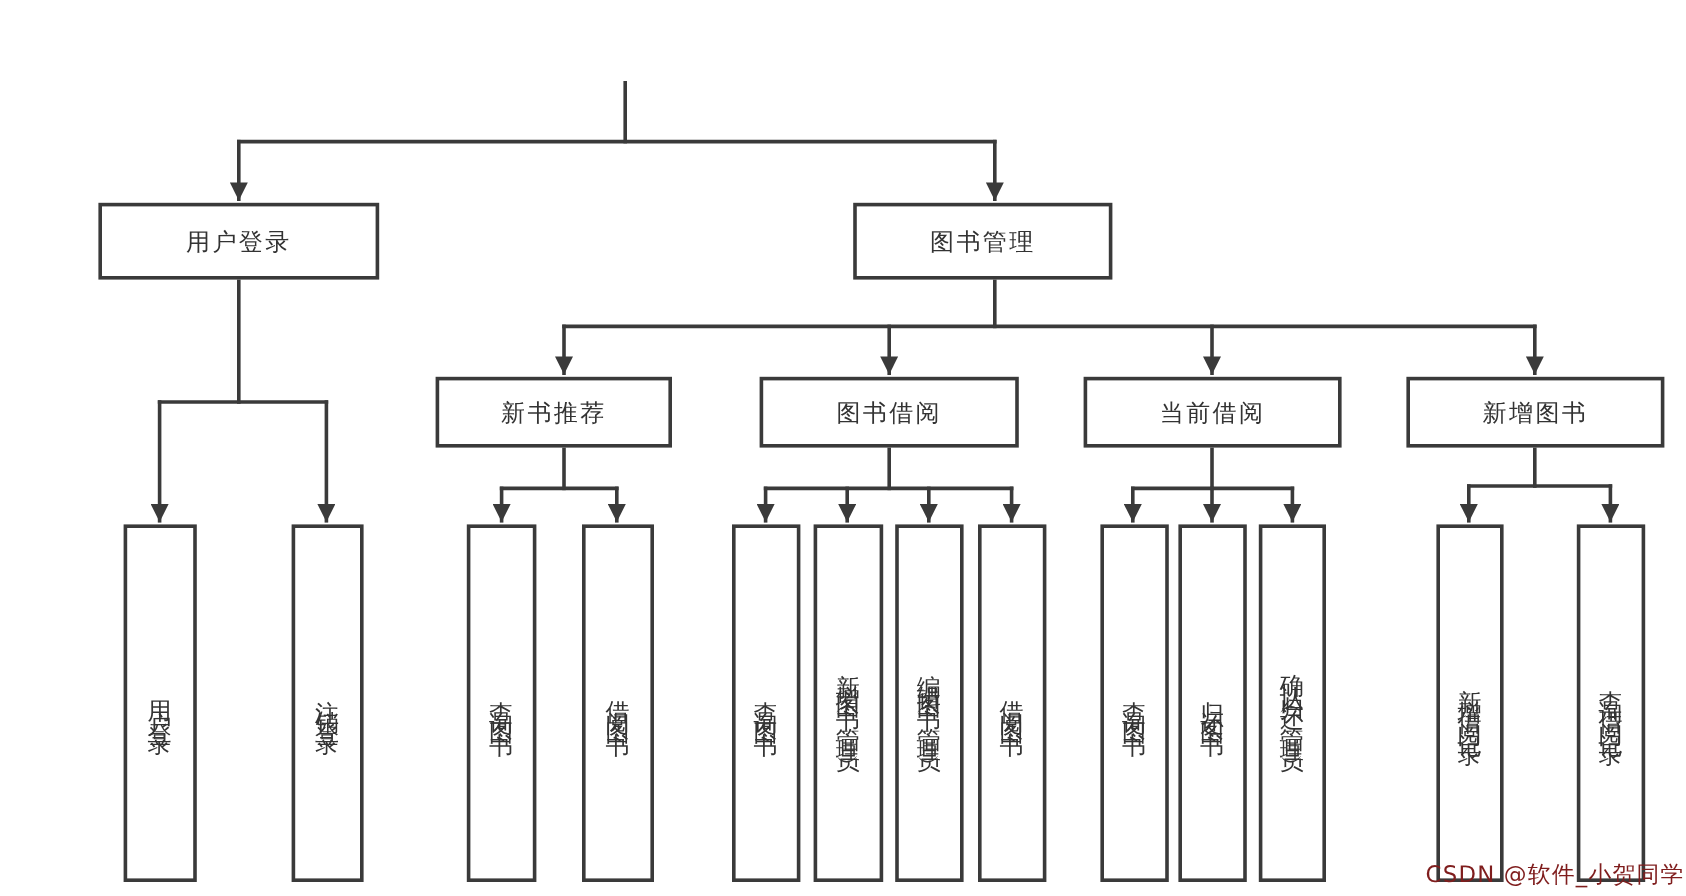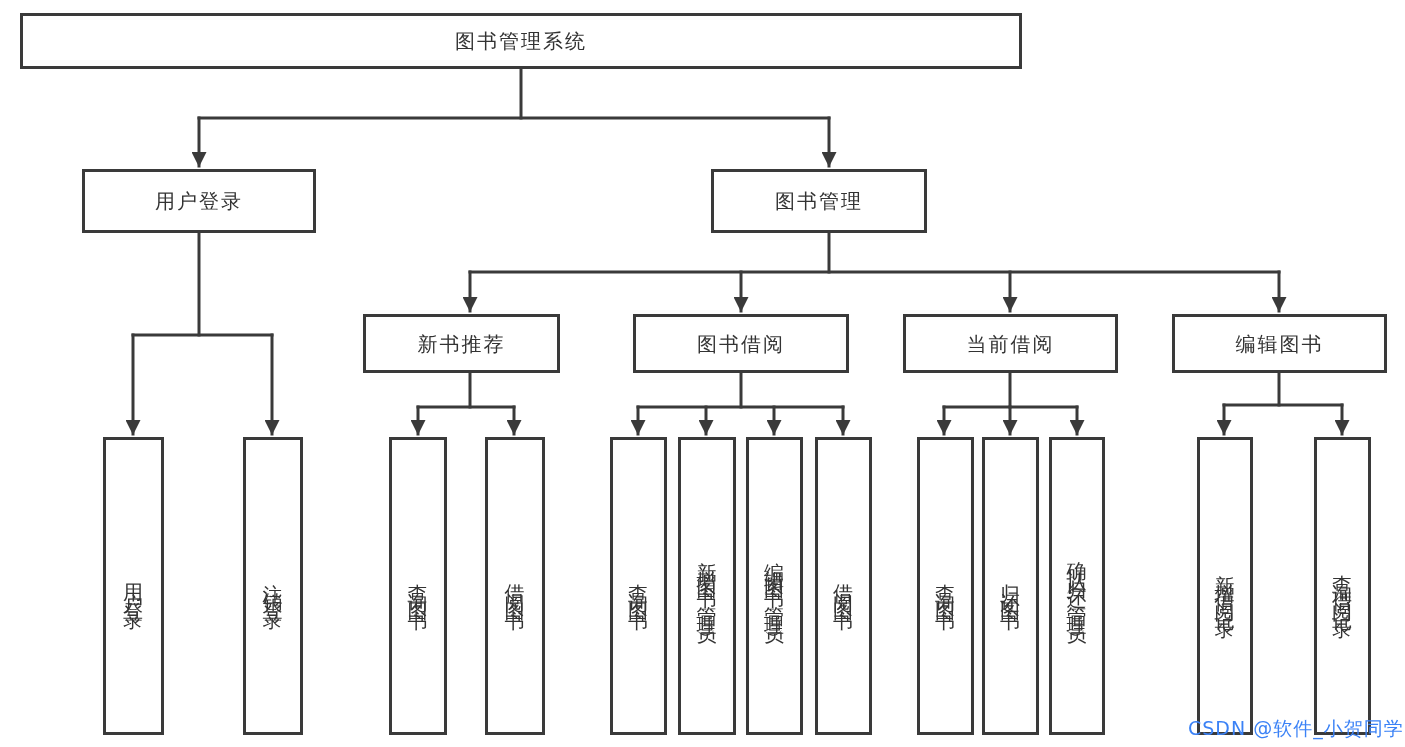--- a/index.html
+++ b/index.html
@@ -13,21 +13,21 @@
     display:flex;align-items:center;justify-content:center;
     font-size:20px;letter-spacing:2px;line-height:1.2;white-space:nowrap;
   }
   .node .lbl{display:block;}
   .vert .lbl{
     writing-mode:vertical-rl;text-orientation:mixed;
     letter-spacing:9px;line-height:1;white-space:normal;
   }
   .watermark{
     position:absolute;left:1188px;top:716px;
-    font-size:19px;letter-spacing:1px;color:#3b82f6;z-index:5;
+    font-size:19px;letter-spacing:1px;color:#7f1d1d;z-index:5;
   }
 </style>
 </head>
 <body>
 
 <div class="canvas">
 
   <svg class="connectors" viewBox="0 0 1405 747" xmlns="http://www.w3.org/2000/svg">
     <defs>
       <marker id="ah" markerUnits="userSpaceOnUse" markerWidth="16" markerHeight="15" viewBox="0 0 16 15" refX="14" refY="7.5" orient="auto">
@@ -85,42 +85,39 @@
 
       <g>
         <line x1="1279" y1="373" x2="1279" y2="405"></line>
         <line x1="1224" y1="405" x2="1342" y2="405"></line>
         <line x1="1224" y1="405" x2="1224" y2="434" marker-end="url(#ah)"></line>
         <line x1="1342" y1="405" x2="1342" y2="434" marker-end="url(#ah)"></line>
       </g>
     </g>
   </svg>
 
-  <div class="node" style="left:20px;top:13px;width:1002px;height:56px">
-    <span class="lbl">图书管理系统</span>
-  </div>
 
   <div class="node" style="left:82px;top:169px;width:234px;height:64px">
     <span class="lbl">用户登录</span>
   </div>
   <div class="node" style="left:711px;top:169px;width:216px;height:64px">
     <span class="lbl">图书管理</span>
   </div>
 
   <div class="node" style="left:363px;top:314px;width:197px;height:59px">
     <span class="lbl">新书推荐</span>
   </div>
   <div class="node" style="left:903px;top:314px;width:215px;height:59px">
     <span class="lbl">当前借阅</span>
   </div>
   <div class="node" style="left:633px;top:314px;width:216px;height:59px">
     <span class="lbl">图书借阅</span>
   </div>
   <div class="node" style="left:1172px;top:314px;width:215px;height:59px">
-    <span class="lbl">编辑图书</span>
+    <span class="lbl">新增图书</span>
   </div>
 
   <div class="node vert" style="left:103px;top:437px;width:61px;height:298px">
     <span class="lbl">用户登录</span>
   </div>
   <div class="node vert" style="left:243px;top:437px;width:60px;height:298px">
     <span class="lbl">注销登录</span>
   </div>
 
   <div class="node vert" style="left:389px;top:437px;width:58px;height:298px">

